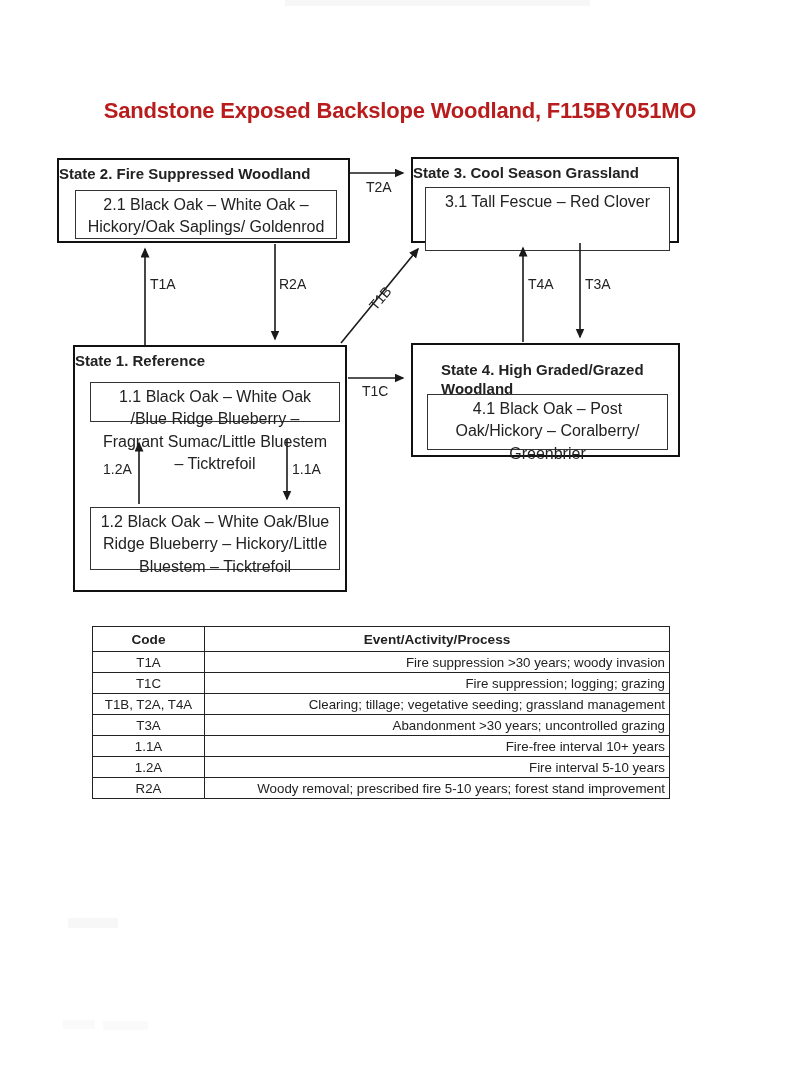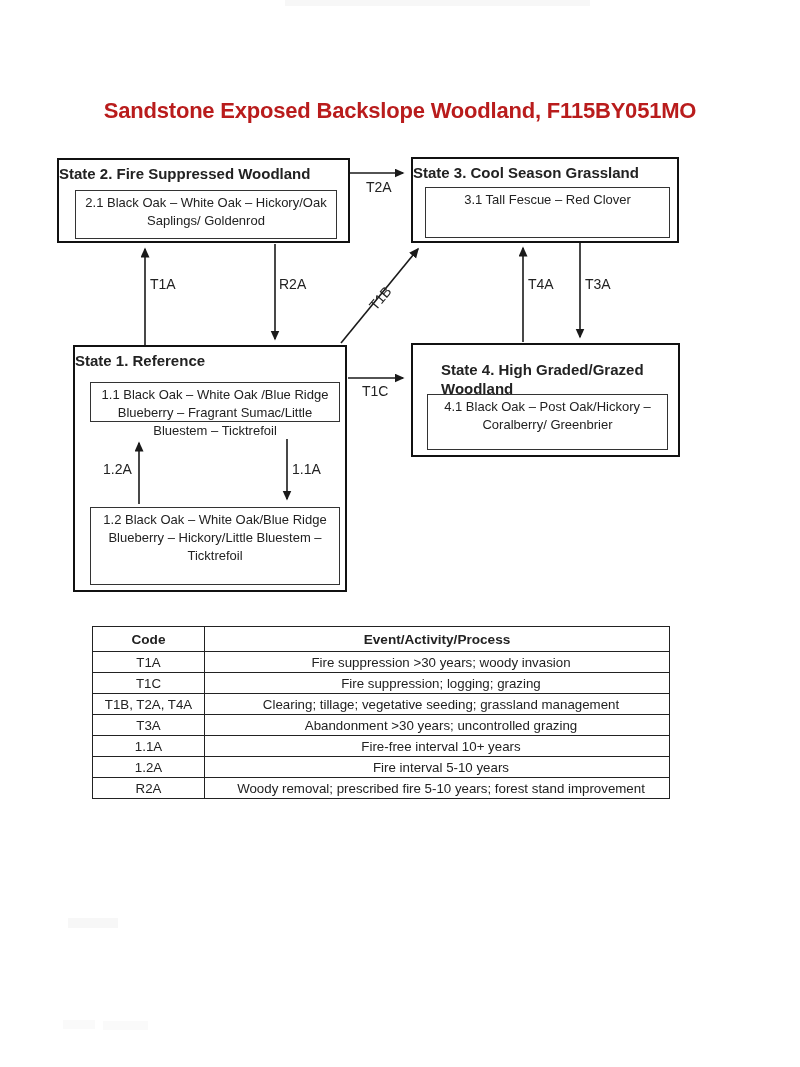--- a/index.html
+++ b/index.html
@@ -15,30 +15,30 @@
   }
   .state-box {
     position: absolute; border: 2px solid #111; background: #fff;
   }
   .state-title {
     text-align: left; font-size: 15px; font-weight: 600; color: #222;
     padding-top: 5px; line-height: 1.25;
   }
   .community-box {
     position: absolute; border: 1.5px solid #333; background: #fff;
-    text-align: center; font-size: 13px; line-height: 1.4; color: #222;
+    text-align: center; font-size: 16px; line-height: 1.4; color: #222;
     padding: 3px 8px 2px 8px;
   }
   #state2-box { left: 57px;  top: 158px; width: 293px; height: 85px; }
   #state2-c21 { left: 16px;  top: 30px;  width: 262px; height: 49px; }
   #state3-box { left: 411px; top: 157px; width: 268px; height: 86px; }
-  #state3-c31 { left: 12px;  top: 28px;  width: 245px; height: 51px; }
+  #state3-c31 { left: 12px;  top: 28px;  width: 245px; height: 64px; }
   #state1-box { left: 73px;  top: 345px; width: 274px; height: 247px; }
   #state1-c11 { left: 15px;  top: 35px;  width: 250px; height: 40px; }
-  #state1-c12 { left: 15px;  top: 160px; width: 250px; height: 78px; }
+  #state1-c12 { left: 15px;  top: 160px; width: 250px; height: 63px; }
   #state4-box { left: 411px; top: 343px; width: 269px; height: 114px; }
   #state4-title { padding: 16px 28px 0 28px; }
   #state4-c41 { left: 14px;  top: 49px;  width: 241px; height: 56px; }
   svg.arrow-layer {
     position: absolute; left: 0; top: 0; width: 800px; height: 1067px;
     pointer-events: none;
   }
   svg.arrow-layer line { stroke: #1a1a1a; stroke-width: 1.6; }
   .tlabel {
     position: absolute; font-size: 14px; color: #222; white-space: nowrap;
@@ -56,21 +56,21 @@
     position: absolute; left: 92px; top: 626px; width: 578px;
     border-collapse: collapse; font-size: 13.3px; color: #222;
     table-layout: fixed;
   }
   table.legend th, table.legend td { border: 1.5px solid #222; }
   table.legend th {
     height: 25px; font-weight: 700; font-size: 13.6px;
   }
   table.legend td { height: 21px; padding: 1px 4px; }
   table.legend .col-code { width: 112px; text-align: center; }
-  table.legend td.desc { text-align: center; padding-left: 12px; }
+  table.legend td.desc { text-align: right; padding-left: 12px; }
   .artifact { position: absolute; pointer-events: none; }
   #artifact-top    { left: 285px; top: 0;     width: 305px; height: 6px;  background: #f7f7f7; }
   #artifact-mid    { left: 68px;  top: 918px; width: 50px;  height: 10px; background: #f7f7f7; }
   #artifact-bot-1  { left: 63px;  top: 1020px; width: 32px; height: 9px;  background: #fafafa; }
   #artifact-bot-2  { left: 103px; top: 1021px; width: 45px; height: 9px;  background: #fafafa; }
 </style>
 </head>
 <body>
 
 <div class="artifact" id="artifact-top"></div>

